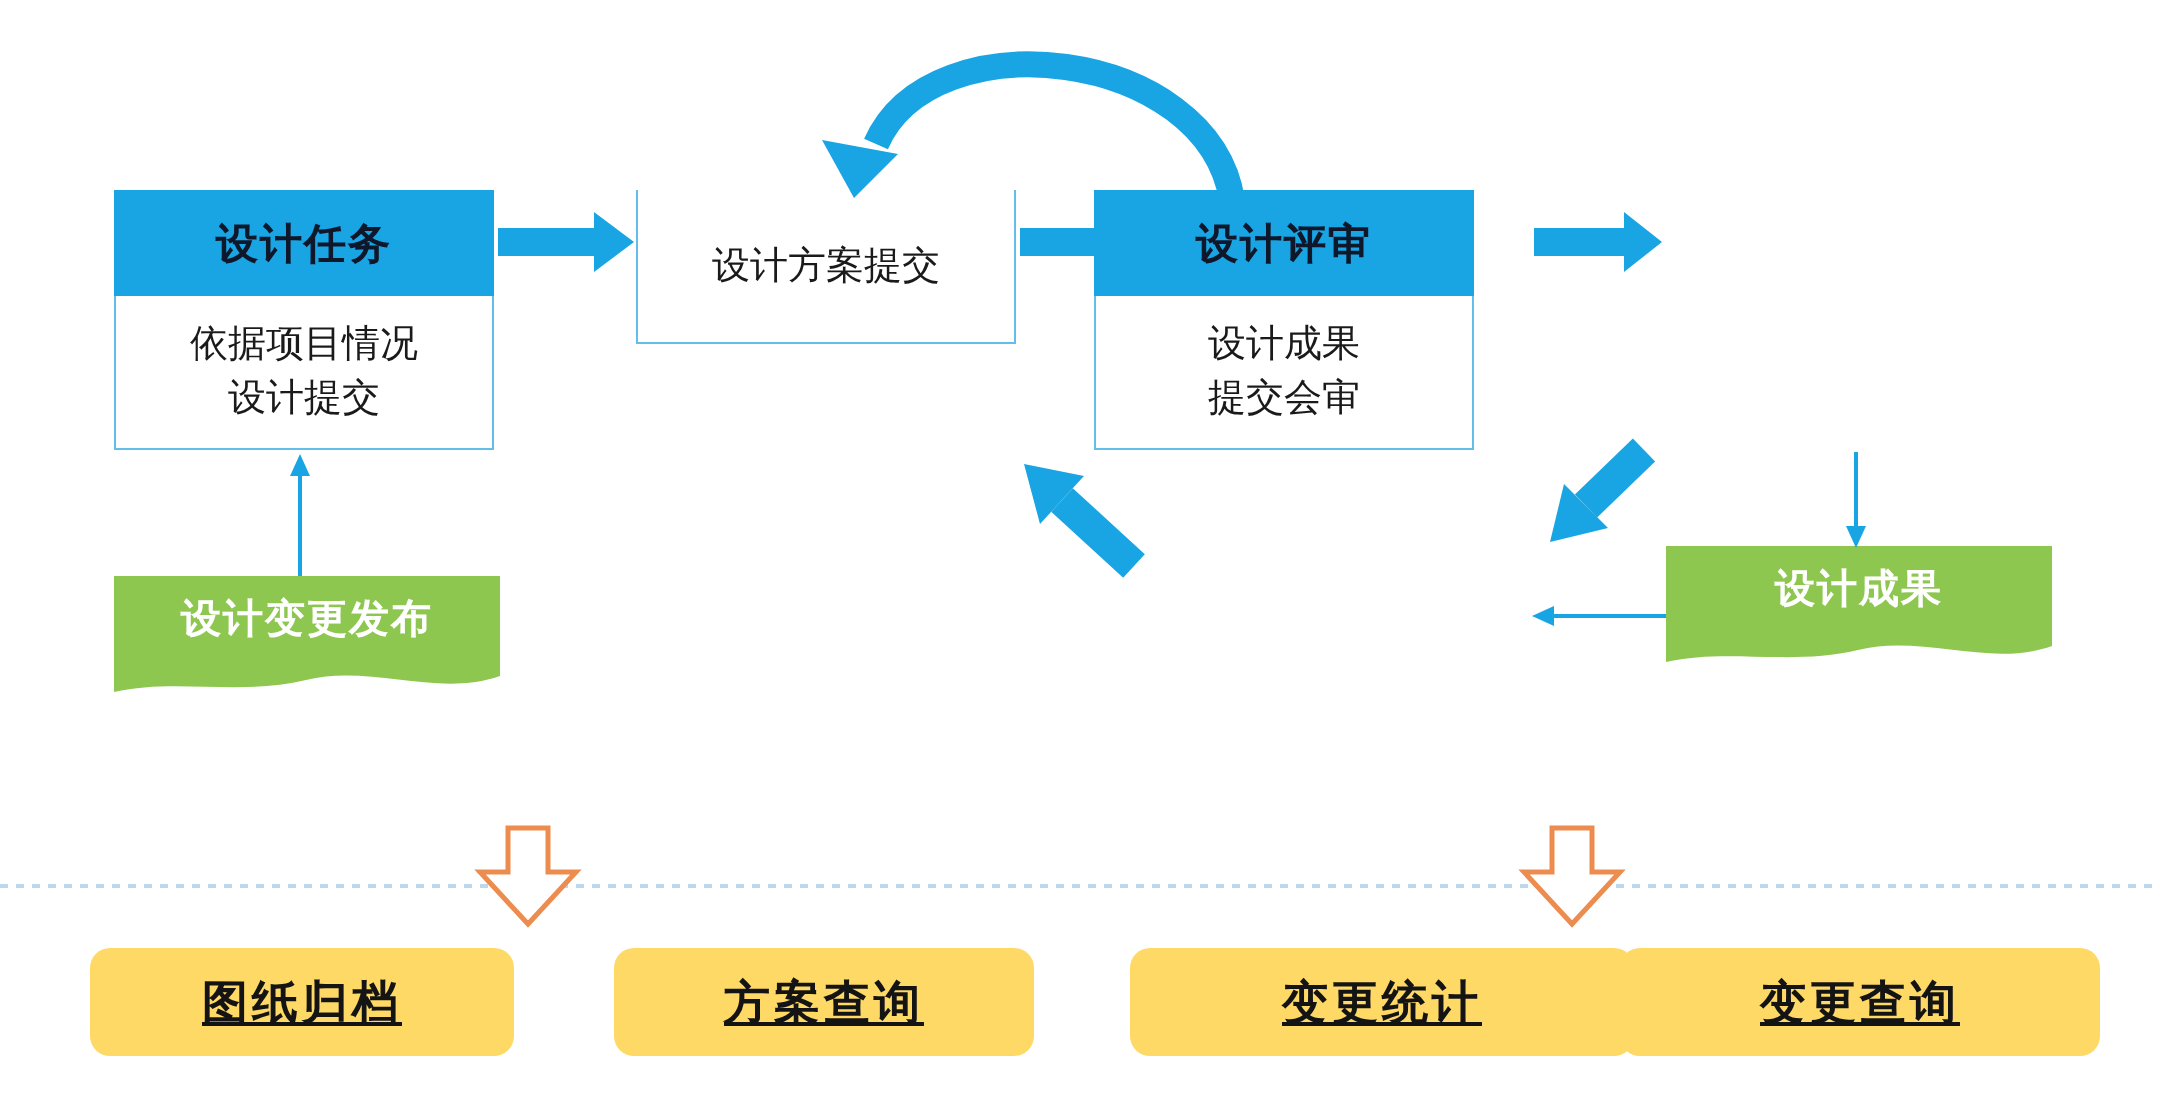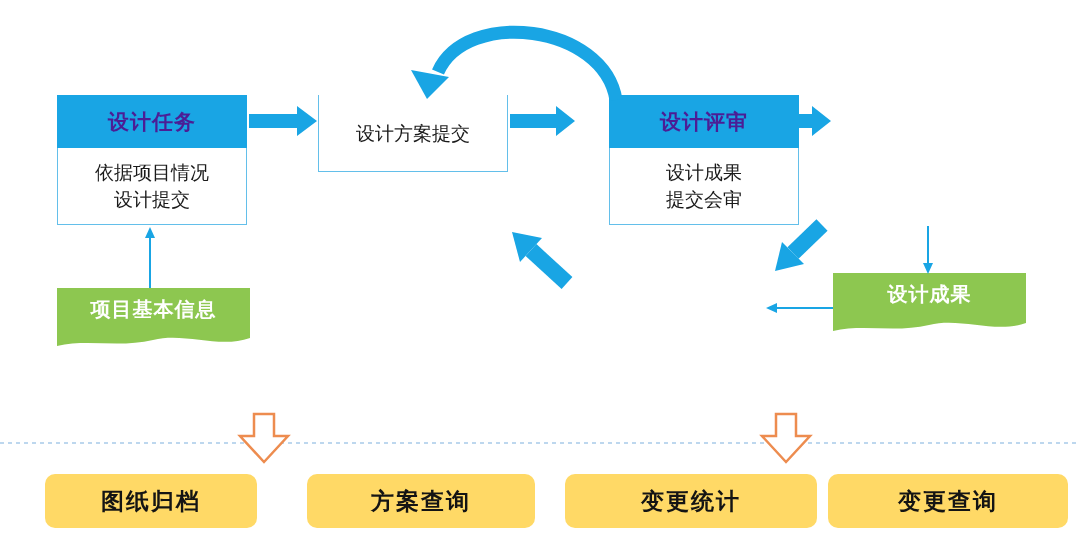--- a/index.html
+++ b/index.html
@@ -21,21 +21,21 @@
   
   .step {
     position: absolute;
     top: 95px;
     width: 190px;
     z-index: 2;
   }
   .step-header {
     height: 53px;
     background: #19A5E4;
-    color: #4c1d95;
+    color: #0f172a;
     font-size: 21px;
     font-weight: bold;
     display: flex;
     align-items: center;
     justify-content: center;
     letter-spacing: 1px;
   }
   .step-body {
     height: 77px;
     background: #ffffff;
@@ -86,20 +86,21 @@
     background: #FFD966;
     border-radius: 10px;
     display: flex;
     align-items: center;
     justify-content: center;
     font-size: 23px;
     font-weight: bold;
     color: #141414;
     letter-spacing: 2px;
     z-index: 2;
+    text-decoration: underline;
   }
 </style>
 </head>
 <body>
 
 <div class="stage">
 
   <svg class="connectors" viewBox="0 0 1080 556">
 
     <line x1="0" y1="443" x2="1080" y2="443" stroke="#BDD7EE" stroke-width="2" stroke-dasharray="4 4"></line>
@@ -139,52 +140,52 @@
       <div>设计提交</div>
     </div>
   </div>
 
   <div class="step" style="left:318px">
     <div class="step-body">
       <div>设计方案提交</div>
     </div>
   </div>
 
-  <div class="step" style="left:609px">
+  <div class="step" style="left:547px">
     <div class="step-header">
       <span>设计评审</span>
     </div>
     <div class="step-body">
       <div>设计成果</div>
       <div>提交会审</div>
     </div>
   </div>
 
 
 
   <div class="doc" style="left:57px; top:288px">
     <svg width="193" height="66" viewBox="0 0 193 66">
       <path d="M0 0 H193 V50 C162 61 128 44 96 52 C63 60 30 51 0 58 Z" fill="#8DC750"></path>
     </svg>
-    <span class="doc-label">项目基本信息</span>
+    <span class="doc-label">设计变更发布</span>
   </div>
 
   <div class="doc" style="left:833px; top:273px">
     <svg width="193" height="66" viewBox="0 0 193 66">
       <path d="M0 0 H193 V50 C162 61 128 44 96 52 C63 60 30 51 0 58 Z" fill="#8DC750"></path>
     </svg>
     <span class="doc-label">设计成果</span>
   </div>
 
   <div class="fn-btn" style="left:45px; width:212px">
     <span>图纸归档</span>
   </div>
-  <div class="fn-btn" style="left:307px; width:228px">
+  <div class="fn-btn" style="left:307px; width:210px">
     <span>方案查询</span>
   </div>
   <div class="fn-btn" style="left:565px; width:252px">
     <span>变更统计</span>
   </div>
-  <div class="fn-btn" style="left:828px; width:240px">
+  <div class="fn-btn" style="left:810px; width:240px">
     <span>变更查询</span>
   </div>
 
 </div>
 
 </body></html>

